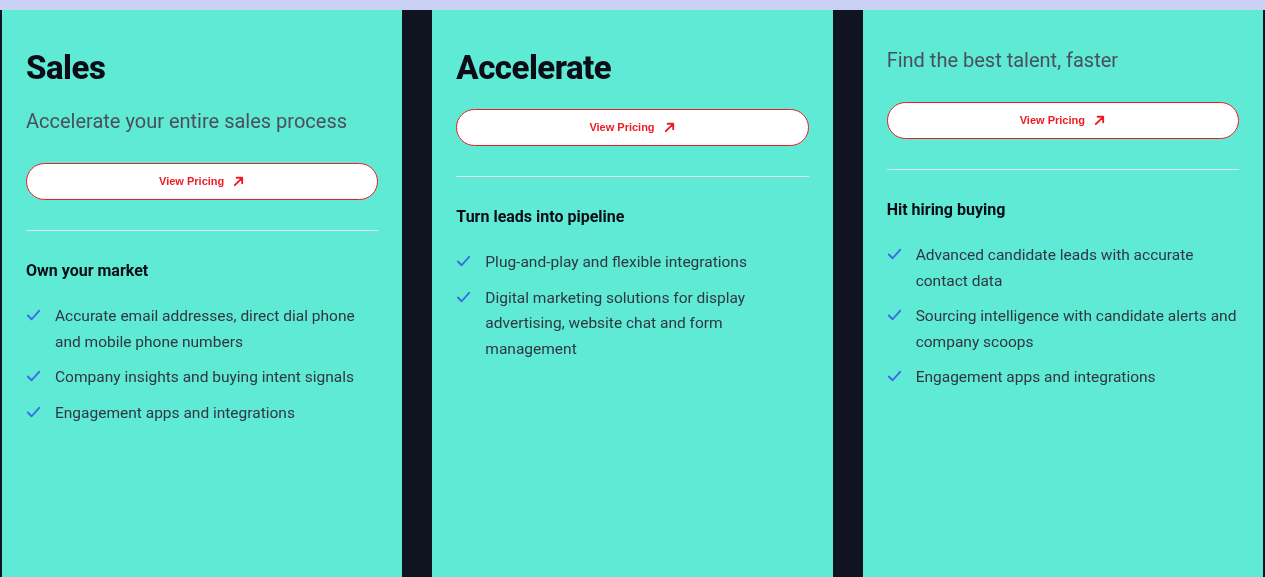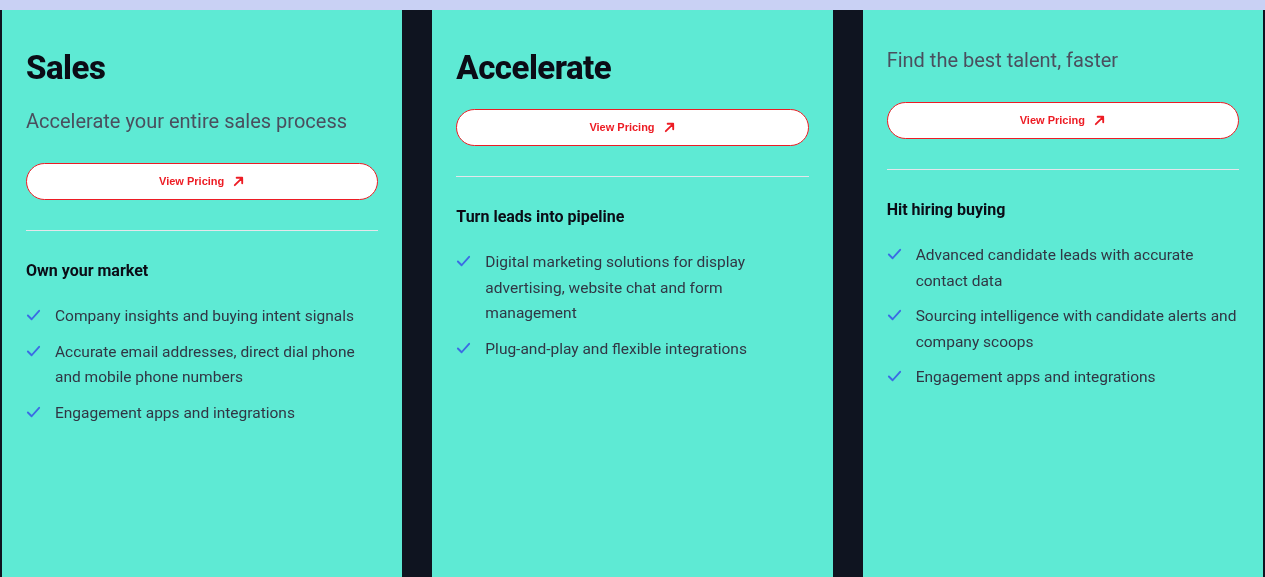--- a/index.html
+++ b/index.html
@@ -97,27 +97,27 @@
           <path d="M3 11 L11 3 M5 3 H11 V9" stroke="#ed1c24" stroke-width="2" stroke-linecap="round" stroke-linejoin="round"></path>
         </svg>
     </button>
     <div class="divider"></div>
     <h3 class="section-title">Own your market</h3>
     <ul class="features">
       <li>
         <svg class="check-icon" width="15" height="15" viewBox="0 0 16 16" fill="none">
             <path d="M2 8 L6 12 L14 3" stroke="#3b6be4" stroke-width="2" stroke-linecap="round" stroke-linejoin="round"></path>
           </svg>
-        <span>Company insights and buying intent signals</span>
+        <span>Accurate email addresses, direct dial phone and mobile phone numbers</span>
       </li>
       <li>
         <svg class="check-icon" width="15" height="15" viewBox="0 0 16 16" fill="none">
             <path d="M2 8 L6 12 L14 3" stroke="#3b6be4" stroke-width="2" stroke-linecap="round" stroke-linejoin="round"></path>
           </svg>
-        <span>Accurate email addresses, direct dial phone and mobile phone numbers</span>
+        <span>Company insights and buying intent signals</span>
       </li>
       <li>
         <svg class="check-icon" width="15" height="15" viewBox="0 0 16 16" fill="none">
             <path d="M2 8 L6 12 L14 3" stroke="#3b6be4" stroke-width="2" stroke-linecap="round" stroke-linejoin="round"></path>
           </svg>
         <span>Engagement apps and integrations</span>
       </li>
     </ul>
   </div>
 
@@ -129,27 +129,27 @@
           <path d="M3 11 L11 3 M5 3 H11 V9" stroke="#ed1c24" stroke-width="2" stroke-linecap="round" stroke-linejoin="round"></path>
         </svg>
     </button>
     <div class="divider"></div>
     <h3 class="section-title">Turn leads into pipeline</h3>
     <ul class="features">
       <li>
         <svg class="check-icon" width="15" height="15" viewBox="0 0 16 16" fill="none">
             <path d="M2 8 L6 12 L14 3" stroke="#3b6be4" stroke-width="2" stroke-linecap="round" stroke-linejoin="round"></path>
           </svg>
-        <span>Digital marketing solutions for display advertising, website chat and form management</span>
+        <span>Plug-and-play and flexible integrations</span>
       </li>
       <li>
         <svg class="check-icon" width="15" height="15" viewBox="0 0 16 16" fill="none">
             <path d="M2 8 L6 12 L14 3" stroke="#3b6be4" stroke-width="2" stroke-linecap="round" stroke-linejoin="round"></path>
           </svg>
-        <span>Plug-and-play and flexible integrations</span>
+        <span>Digital marketing solutions for display advertising, website chat and form management</span>
       </li>
     </ul>
   </div>
 
   <div class="card">
     <p class="card-subtitle">Find the best talent, faster</p>
     <button class="btn">
       <span>View Pricing</span>
       <svg class="arrow-icon" width="13" height="13" viewBox="0 0 14 14" fill="none">
           <path d="M3 11 L11 3 M5 3 H11 V9" stroke="#ed1c24" stroke-width="2" stroke-linecap="round" stroke-linejoin="round"></path>

